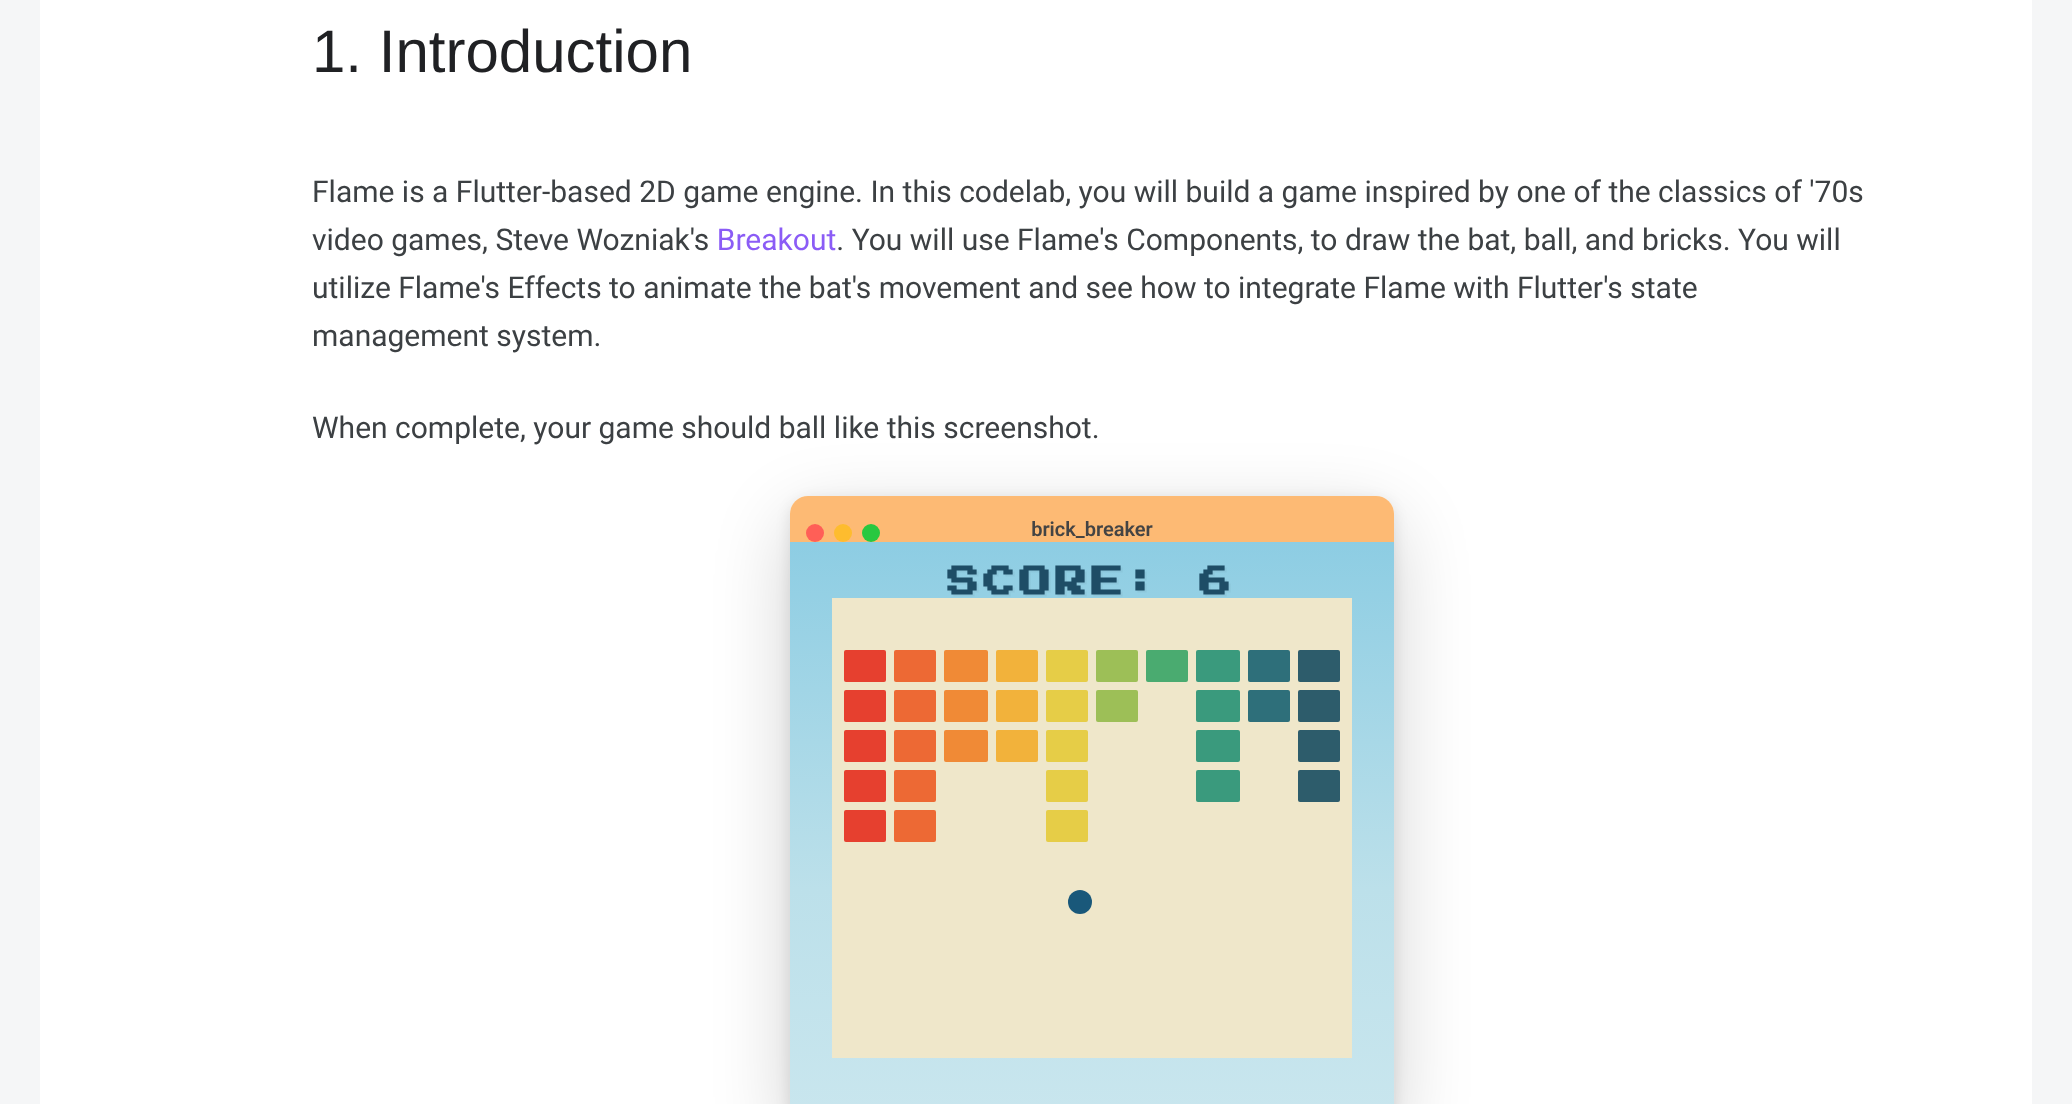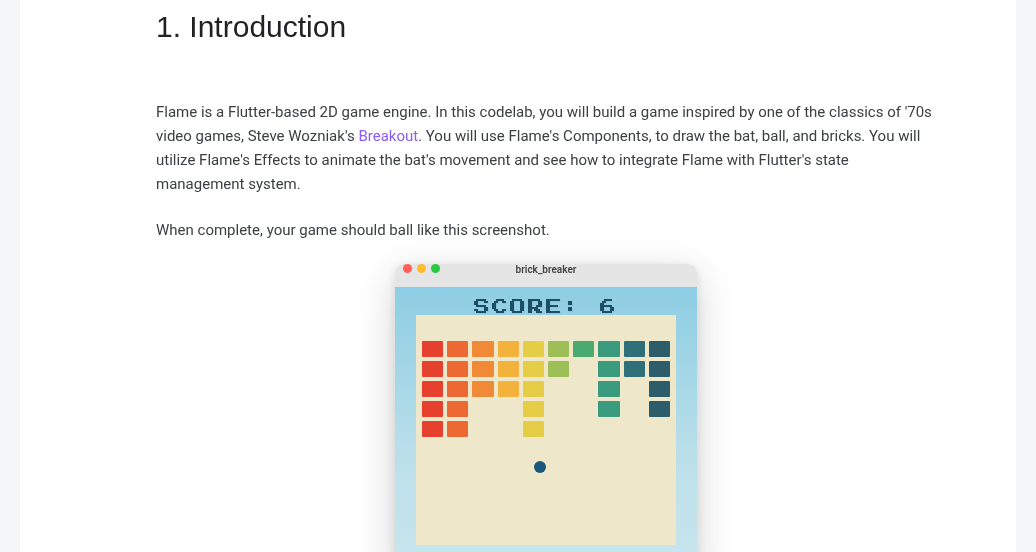--- a/index.html
+++ b/index.html
@@ -17,63 +17,63 @@
     }
     .content {
       max-width: 780px;
       margin: 0 auto 0 96px;
     }
     h1 {
       font-family: "Google Sans", -apple-system, sans-serif;
       font-size: 30px;
       font-weight: 400;
       color: #202124;
-      margin-bottom: 56px;
+      margin-bottom: 40px;
     }
     p {
       font-size: 15px;
       line-height: 1.6;
       color: #3c4043;
       margin-bottom: 22px;
     }
     a { color: #8b5cf6; text-decoration: none; }
     .game-wrap { display: flex; justify-content: center; margin-top: 10px; }
     .window {
       width: 302px;
       background: #fff;
       border-radius: 9px 9px 0 0;
       box-shadow: 0 12px 40px rgba(0,0,0,0.18), 0 2px 8px rgba(0,0,0,0.1);
       overflow: hidden;
     }
     .titlebar {
       height: 23px;
-      background: #e5e5e5;
+      background: #fdba74;
       display: flex;
-      align-items: flex-start;
+      align-items: flex-end;
       padding: 0 8px;
       position: relative;
     }
     .traffic { display: flex; gap: 5px; }
     .dot { width: 9px; height: 9px; border-radius: 50%; }
     .dot.red { background: #ff5f57; }
     .dot.yellow { background: #febc2e; }
     .dot.green { background: #28c840; }
     .wtitle {
       position: absolute; left: 0; right: 0; text-align: center;
       font-size: 10px; color: #444; font-weight: 600; pointer-events: none;
     }
     .game {
       background: linear-gradient(#8dcde3, #bce0ea 60%, #c9e6ee);
       height: 290px;
       padding: 12px 18px 0 18px;
       display: flex; flex-direction: column; align-items: center;
     }
     .score {
       font-family: "Press Start 2P", monospace;
-      font-weight: 400;
+      font-weight: 700;
       letter-spacing: 2px;
       font-size: 16px;
       color: #1e4d66;
       text-shadow: 1px 1px 0 rgba(0,0,0,0.04);
       text-align: right;
     }
     .board {
       background: #efe7ca;
       width: 260px;
       height: 230px;

